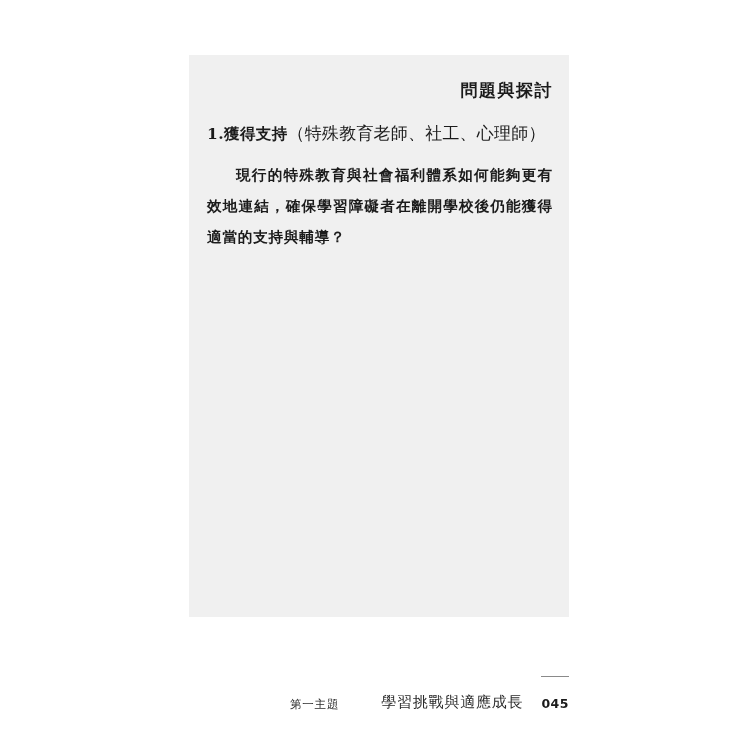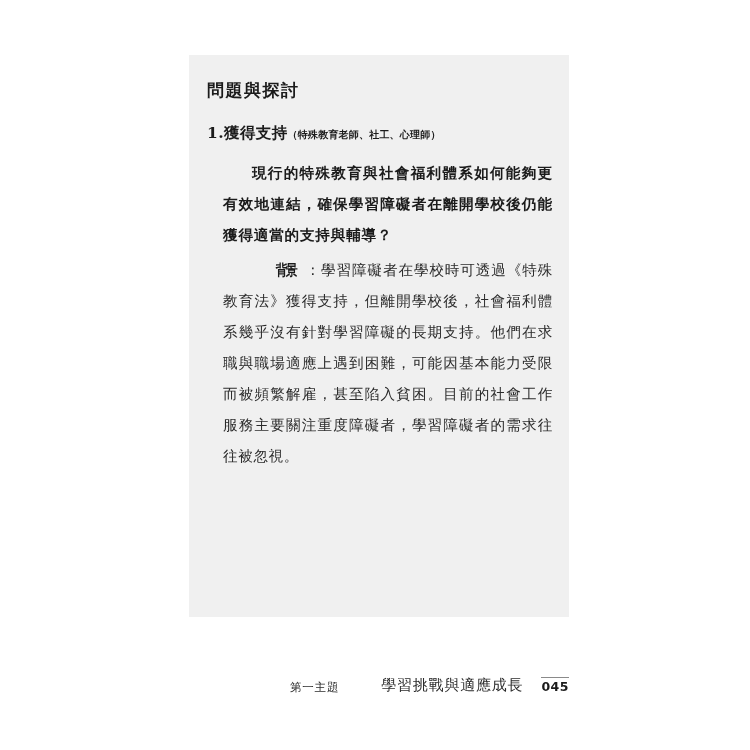--- a/index.html
+++ b/index.html
@@ -39,47 +39,47 @@
     left: 18px;
     top: 18px;
     right: 16px;
   }
 
   .doc-title {
     font-family: "DejaVu Sans", sans-serif;
     font-weight: bold;
     font-size: 17px;
     letter-spacing: 1.5px;
-    text-align: left;
+    text-align: right;
     color: #1b1b1b;
     margin: 6px 0 20px 0;
   }
 
   .q-heading {
     font-family: "DejaVu Serif", serif;
     font-weight: bold;
     font-size: 15.5px;
     color: #1b1b1b;
     letter-spacing: 0.4px;
     margin: 0 0 14px 0;
     line-height: 1.4;
   }
   .q-heading .sub {
-    font-size: 10px;
-    font-weight: bold;
+    font-size: 17px;
+    font-weight: normal;
     letter-spacing: 0.2px;
   }
 
   .para {
     font-family: Liberation Sans, sans-serif;
     font-size: 14.6px;
     line-height: 31px;
     letter-spacing: 0.6px;
     color: #2b2b2b;
-    margin: 0 0 4px 16px;
+    margin: 0 0 4px 0;
     text-align: justify;
     text-justify: inter-character;
   }
 
   .para.q-bold {
     font-weight: bold;
     color: #1b1b1b;
     letter-spacing: 0.8px;
   }
 
@@ -116,21 +116,21 @@
   }
   .footer-gap { width: 6px; }
   .footer-sub {
     font-family: "DejaVu Sans", sans-serif;
     font-size: 15px;
     color: #2b2b2b;
     letter-spacing: 0.8px;
   }
   .page-num-wrap {
     position: relative;
-    padding-top: 0;
+    padding-top: 18px;
   }
   .page-num {
     font-family: "DejaVu Sans", sans-serif;
     font-weight: bold;
     font-size: 12.5px;
     color: #1b1b1b;
     letter-spacing: 0.5px;
   }
   .page-num-rule {
     position: absolute;
@@ -152,23 +152,20 @@
       <div class="doc-title">問題與探討</div>
 
       <div class="q-heading">
         <span>1.</span><span>獲得支持</span><span class="sub">（特殊教育老師、社工、心理師）</span>
       </div>
 
       <p class="para q-bold indent">
         <span>現行的特殊教育與社會福利體系如何能夠更有效地連結，確保學習障礙者在離開學校後仍能獲得適當的支持與輔導？</span>
       </p>
 
-      <p class="para indent">
-        <span class="lead">背景</span><span>：學習障礙者在學校時可透過《特殊教育法》獲得支持，但離開學校後，社會福利體系幾乎沒有針對學習障礙的長期支持。他們在求職與職場適應上遇到困難，可能因基本能力受限而被頻繁解雇，甚至陷入貧困。目前的社會工作服務主要關注重度障礙者，學習障礙者的需求往往被忽視。</span>
-      </p>
 
 
     </div>
   </div>
 
   <div class="footer">
     <span class="footer-topic">第一主題</span>
     <span class="footer-gap"></span>
     <span class="footer-sub">學習挑戰與適應成長</span>
     <span class="page-num-wrap">

